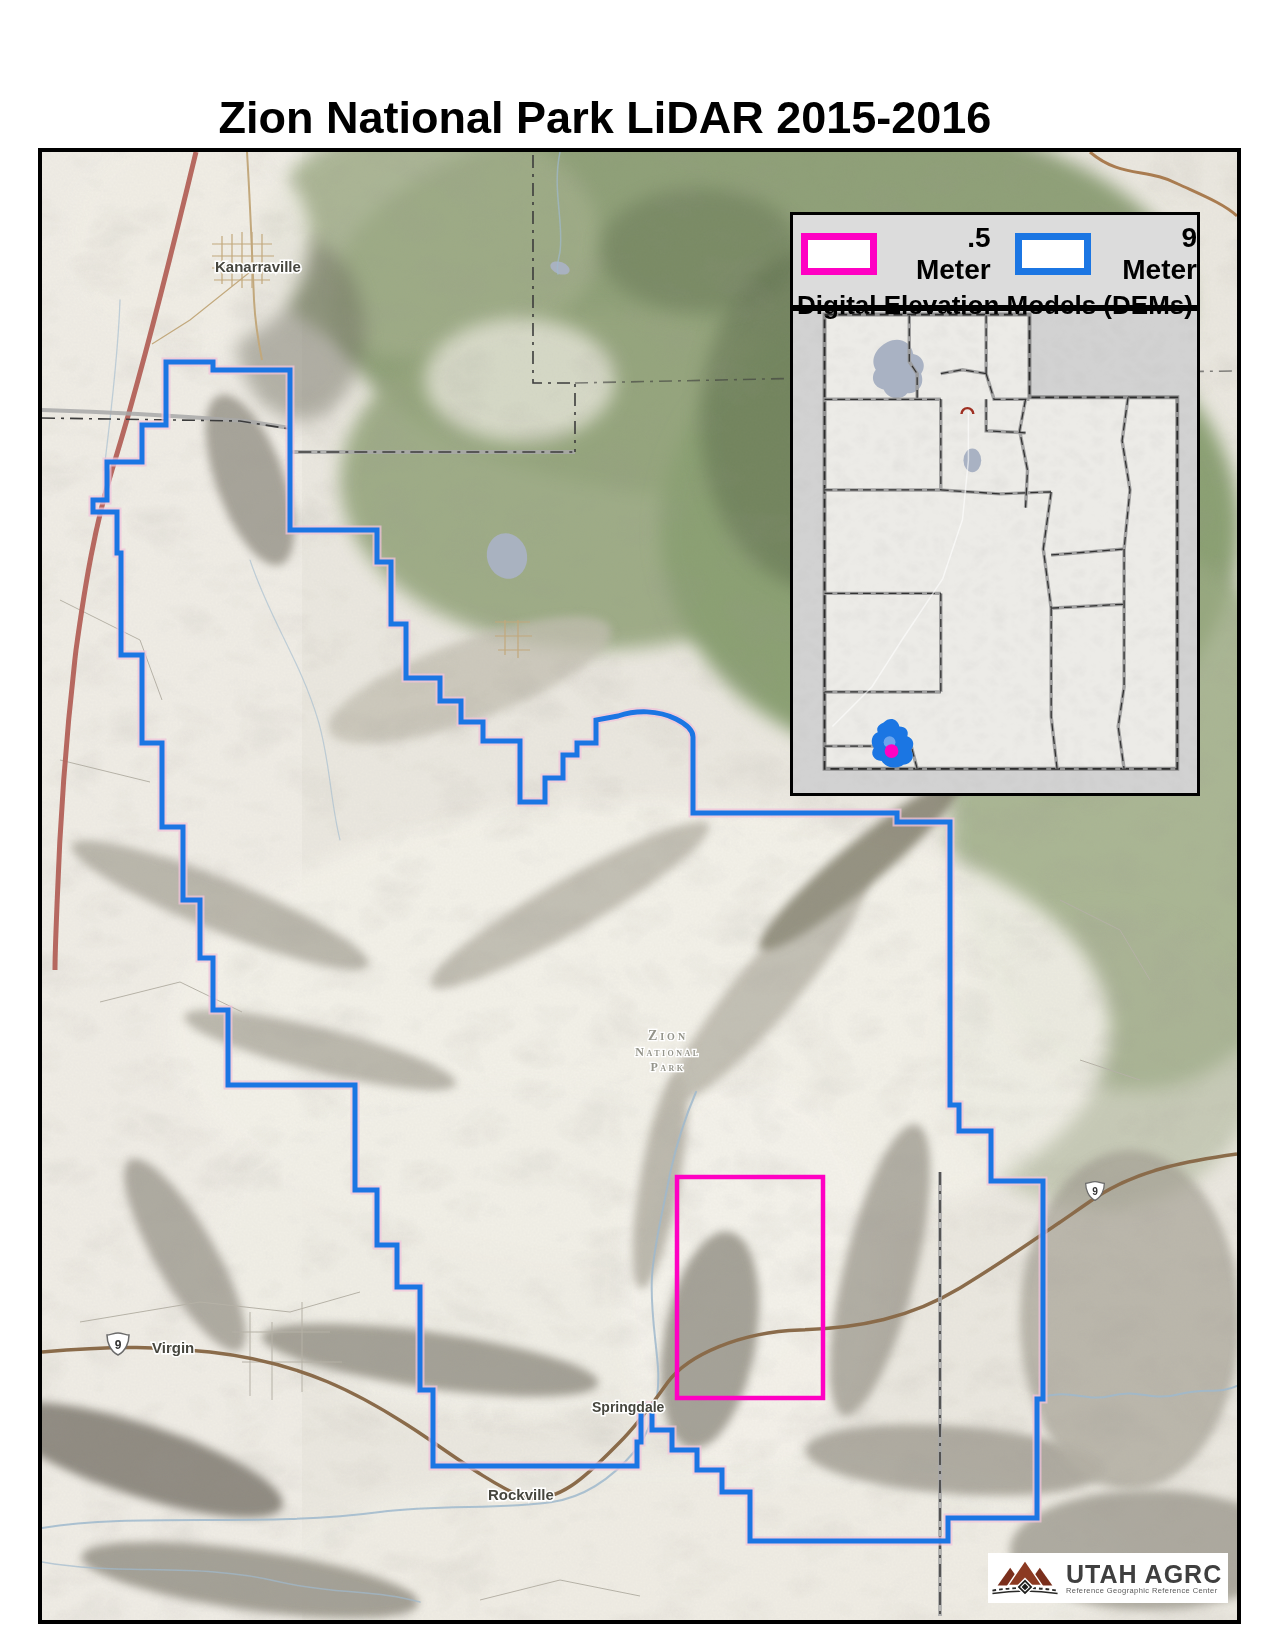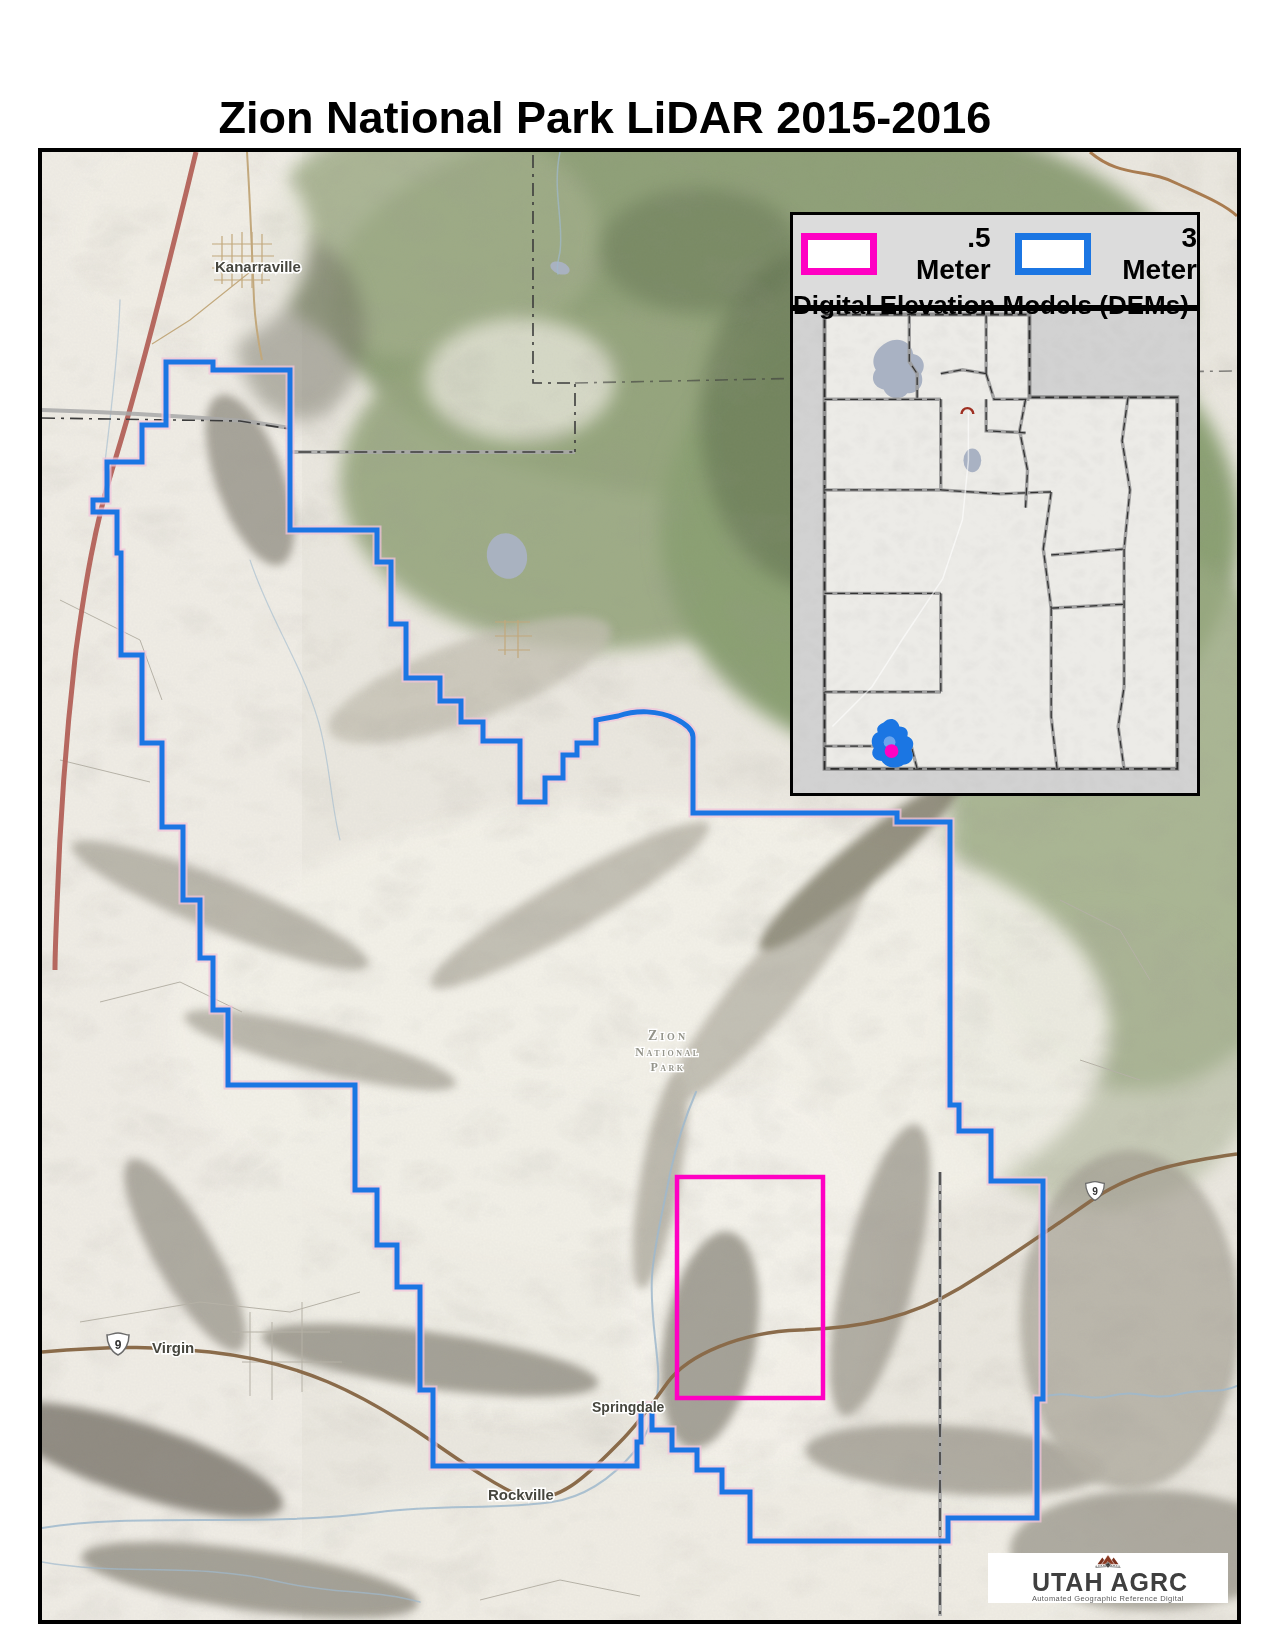--- a/index.html
+++ b/index.html
@@ -14,29 +14,29 @@
   .map-frame svg.base{position:absolute;left:0;top:0;}
 
   
   .legend{position:absolute;left:748px;top:60px;width:404px;height:90px;
     background:#dcdcdc;border:3px solid #000;z-index:30;}
   .legend-row{display:flex;align-items:center;margin:7px 0 0 8px;}
   .swatch{width:66px;height:28px;background:#fff;display:inline-block;}
   .swatch-half{border:7px solid var(--half);}
   .swatch-one{border:7px solid var(--one);margin-left:24px;}
   .legend-label{font-size:28px;font-weight:bold;color:#000;margin-left:14px;text-align:right;}
-  .legend-sub{font-size:26px;font-weight:bold;color:#000;text-align:left;margin-top:4px;}
+  .legend-sub{font-size:26px;font-weight:bold;color:#000;text-align:center;margin-top:4px;}
 
   
   .inset{position:absolute;left:748px;top:156px;width:404px;height:482px;
     background:#d2d2d2;border:3px solid #000;z-index:25;}
 
   
   .logo{position:absolute;left:946px;top:1401px;width:240px;height:50px;background:#fff;
-    display:flex;align-items:center;z-index:30;flex-direction:column;}
+    display:flex;align-items:center;z-index:30;}
   .logo-texts{margin-left:4px;}
   .logo-name{font-size:25px;font-weight:bold;color:#3f3f3f;letter-spacing:1px;line-height:24px;}
   .logo-tagline{font-size:7.5px;color:#5a5a5a;letter-spacing:0.4px;}
 
   
   .lidar-1m{fill:none;stroke:var(--one);stroke-width:5;stroke-linejoin:miter;}
   .np-pink{fill:none;stroke:#f0c3da;stroke-width:9;opacity:0.75;}
   .lidar-half{fill:none;stroke:var(--half);stroke-width:4.5;}
   .county-under{fill:none;stroke:#a8a8a8;stroke-width:4;opacity:0.85;}
   .county-dash{fill:none;stroke:#3c3c3c;stroke-width:1.6;stroke-dasharray:13 6 3 6;}
@@ -201,21 +201,21 @@
         <path class="shield" d="M0,-11 C4,-11 8,-9 11,-9 C11,-2 8,7 0,11 C-8,7 -11,-2 -11,-9 C-8,-9 -4,-11 0,-11 Z"></path>
         <text class="shield-num" y="4.5">9</text>
       </g>
     </svg>
 
     <div class="legend">
       <div class="legend-row">
         <span class="swatch swatch-half"></span>
         <span class="legend-label">.5 Meter</span>
         <span class="swatch swatch-one"></span>
-        <span class="legend-label">3 Meter</span>
+        <span class="legend-label">9 Meter</span>
       </div>
       <div class="legend-sub">Digital Elevation Models (DEMs)</div>
     </div>
 
     <div class="inset">
       <svg width="404" height="482" viewBox="0 0 410 486" xmlns="http://www.w3.org/2000/svg">
         <defs>
           <filter id="inoise" x="0" y="0" width="100%" height="100%">
             <feTurbulence type="turbulence" baseFrequency="0.05 0.06" numOctaves="3" seed="5"></feTurbulence>
             <feColorMatrix type="matrix" values="0 0 0 0 0.42  0 0 0 0 0.41  0 0 0 0 0.40  0 0 0 0.5 -0.1"></feColorMatrix>
@@ -262,18 +262,18 @@
         <polygon points="30,16 13,40 47,40" fill="#7a2f1c"></polygon>
         <polygon points="70,16 53,40 87,40" fill="#7a2f1c"></polygon>
         <polygon points="50,6 27,40 73,40" fill="#8c3a22" stroke="#ffffff" stroke-width="2"></polygon>
         <path d="M6,47 Q50,40 94,47" fill="none" stroke="#2a2a28" stroke-width="2.5" stroke-dasharray="5 4"></path>
         <path d="M6,51 Q50,44 94,51" fill="none" stroke="#2a2a28" stroke-width="2"></path>
         <rect x="42" y="34" width="16" height="16" transform="rotate(45 50 42)" fill="#1d1d1b" stroke="#ffffff" stroke-width="2"></rect>
         <rect x="46" y="38" width="8" height="8" transform="rotate(45 50 42)" fill="none" stroke="#ffffff" stroke-width="1.5"></rect>
       </svg>
       <div class="logo-texts">
         <div class="logo-name">UTAH AGRC</div>
-        <div class="logo-tagline">Automated Geographic Reference Digital</div>
+        <div class="logo-tagline">Reference Geographic Reference Center</div>
       </div>
     </div>
 
   </div>
 </div>
 
 </body></html>

